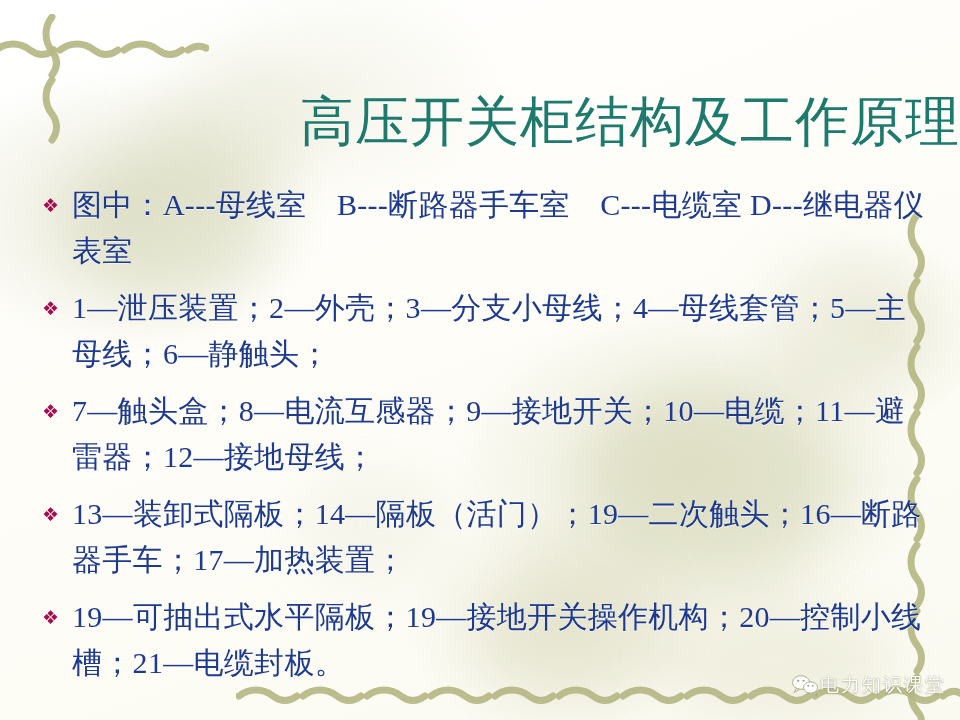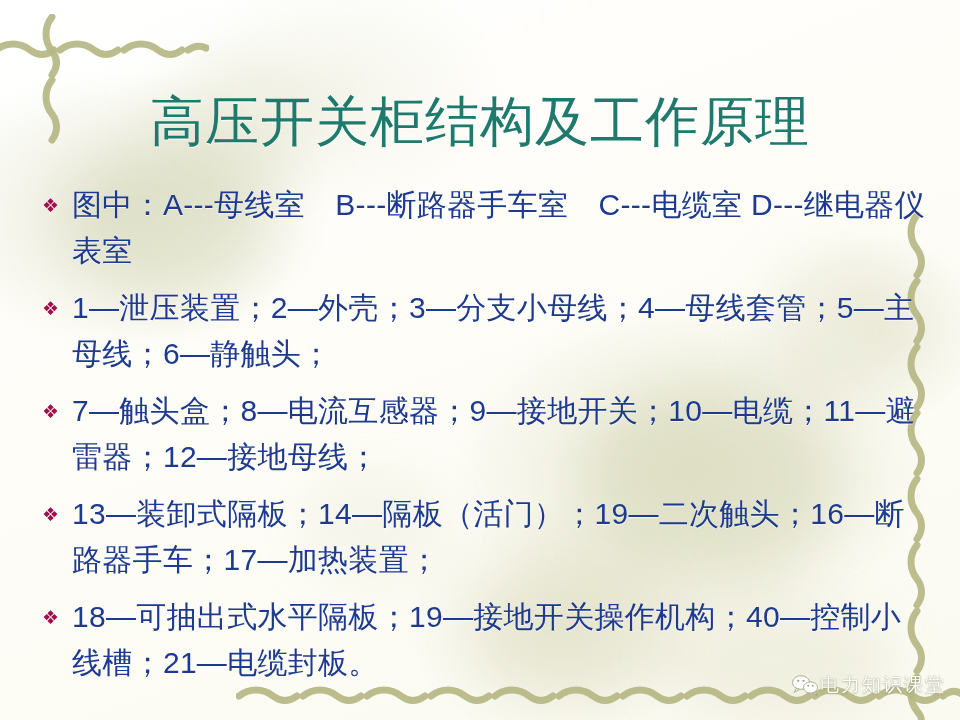--- a/index.html
+++ b/index.html
@@ -30,21 +30,21 @@
   .blob { position:absolute; border-radius:50%; filter:blur(26px); pointer-events:none; }
 
   
   .branch-h, .branch-v { position:absolute; pointer-events:none; }
 
   
   #title {
     position:absolute;
     left:0; right:0;
     top:92px;
-    text-align:center;
+    text-align:right;
     color:#1d7a6c;
     font-size:54px;
     line-height:1.12;
     letter-spacing:1px;
     font-weight:400;
     font-family:"Liberation Serif","DejaVu Serif",serif;
     text-shadow:0 1px 0 rgba(255,255,255,0.75);
     white-space:nowrap;
   }
 
@@ -68,21 +68,21 @@
     text-align:left;
     padding-left:4px;
     font-family:"DejaVu Sans","Liberation Sans",sans-serif;
   }
   .bullet-text {
     flex:1 1 auto;
     color:#1d3a8f;
     font-size:30px;
     line-height:46px;
     letter-spacing:0.3px;
-    font-family:Liberation Sans, sans-serif;
+    font-family:Liberation Serif, serif;
     text-shadow:0 1px 0 rgba(255,255,255,0.6);
   }
 
   
   #watermark {
     position:absolute;
     right:14px;
     bottom:22px;
     display:flex;
     align-items:center;
@@ -175,21 +175,21 @@
       <span class="bullet-text"> 7—触头盒；8—电流互感器；9—接地开关；10—电缆；11—避雷器；12—接地母线；</span>
     </div>
 
     <div class="bullet">
       <span class="bullet-marker">❖</span>
       <span class="bullet-text"> 13—装卸式隔板；14—隔板（活门）；19—二次触头；16—断路器手车；17—加热装置；</span>
     </div>
 
     <div class="bullet">
       <span class="bullet-marker">❖</span>
-      <span class="bullet-text">18—可抽出式水平隔板；19—接地开关操作机构；40—控制小线槽；21—电缆封板。</span>
+      <span class="bullet-text">19—可抽出式水平隔板；19—接地开关操作机构；20—控制小线槽；21—电缆封板。</span>
     </div>
 
   </div>
 
   <div id="watermark">
     <svg width="30" height="22" viewBox="0 0 30 22">
       <g fill="#ffffff" stroke="rgba(150,152,120,0.85)" stroke-width="0.9">
         <ellipse cx="11" cy="8.5" rx="8.5" ry="6.8"></ellipse>
         <path d="M6.5 14.2 L4.2 18.4 L9.2 15.6 Z"></path>
       </g>

